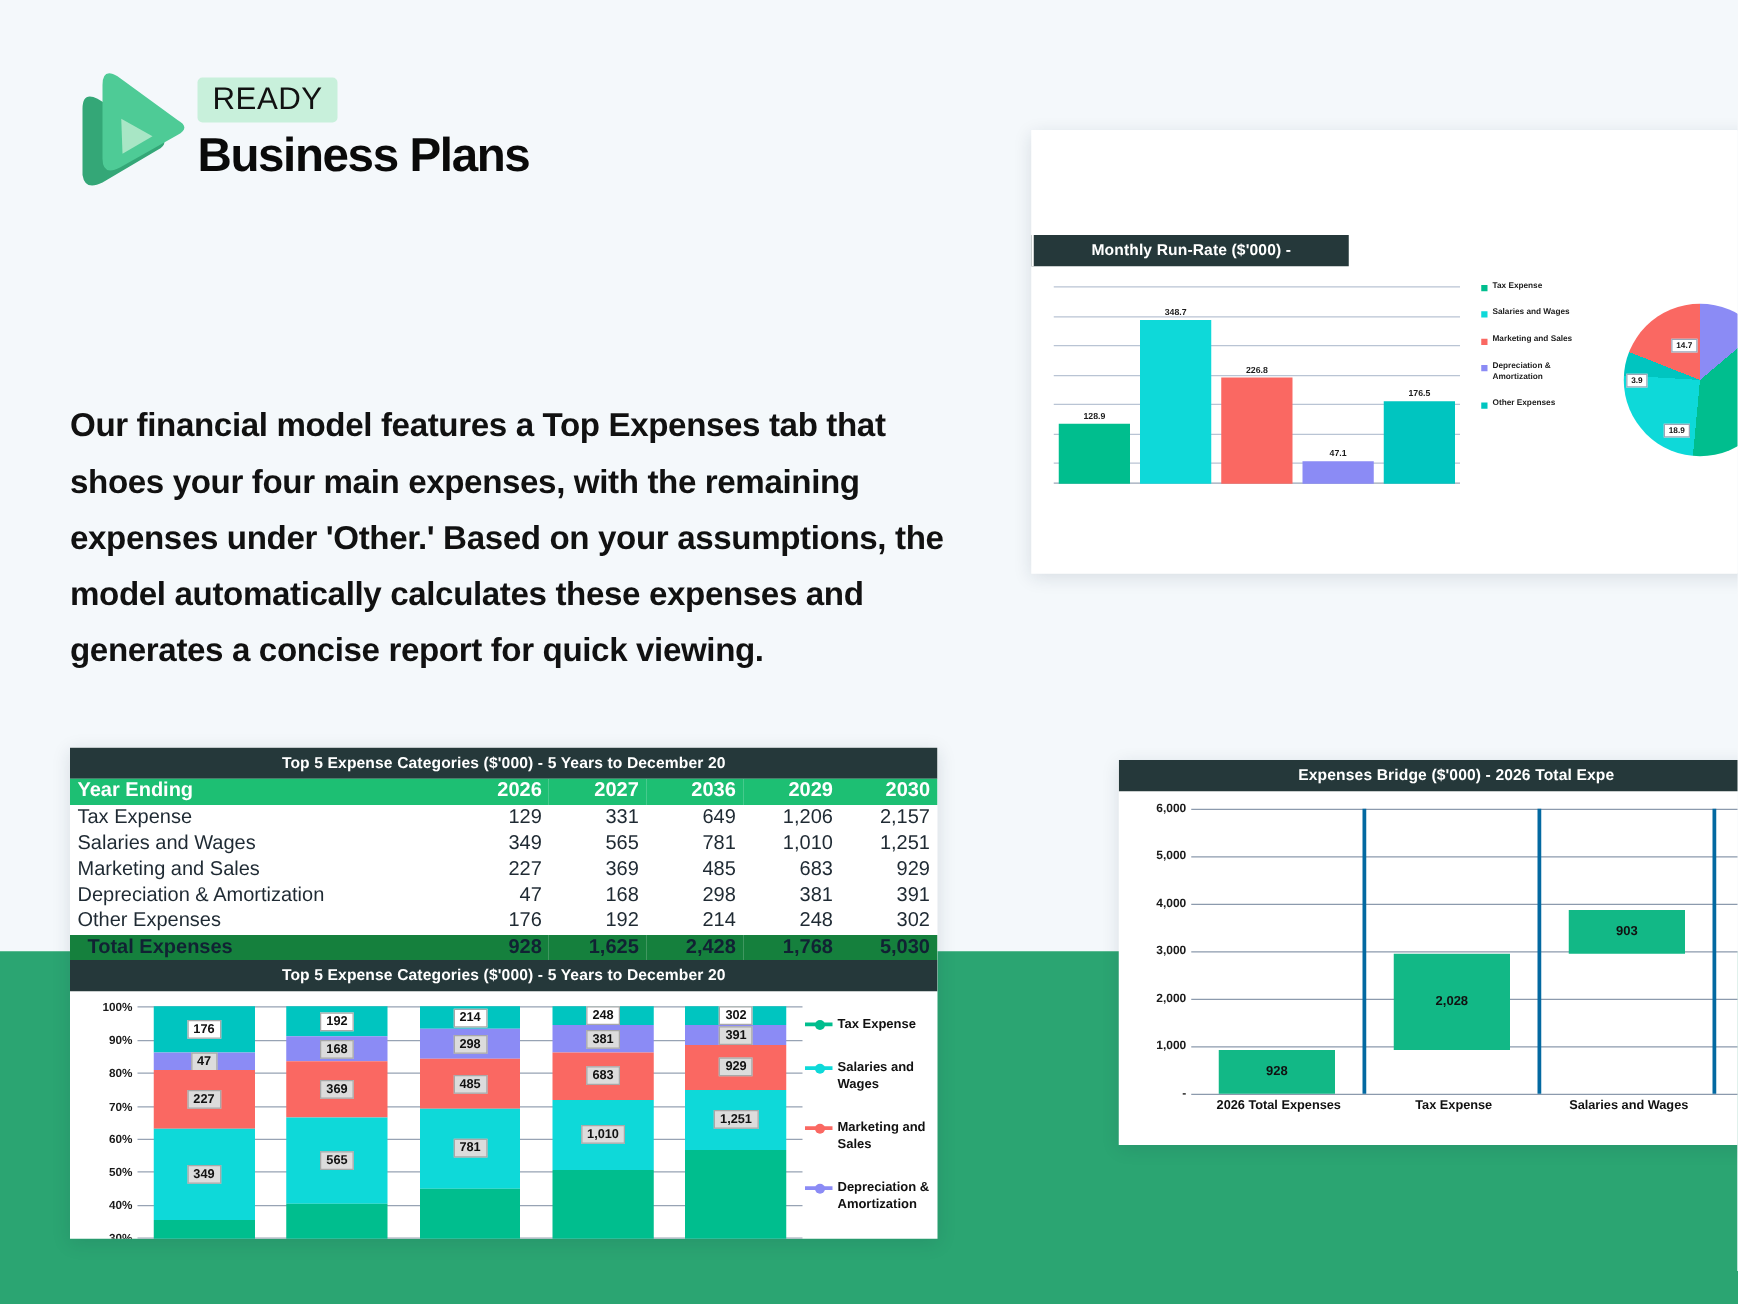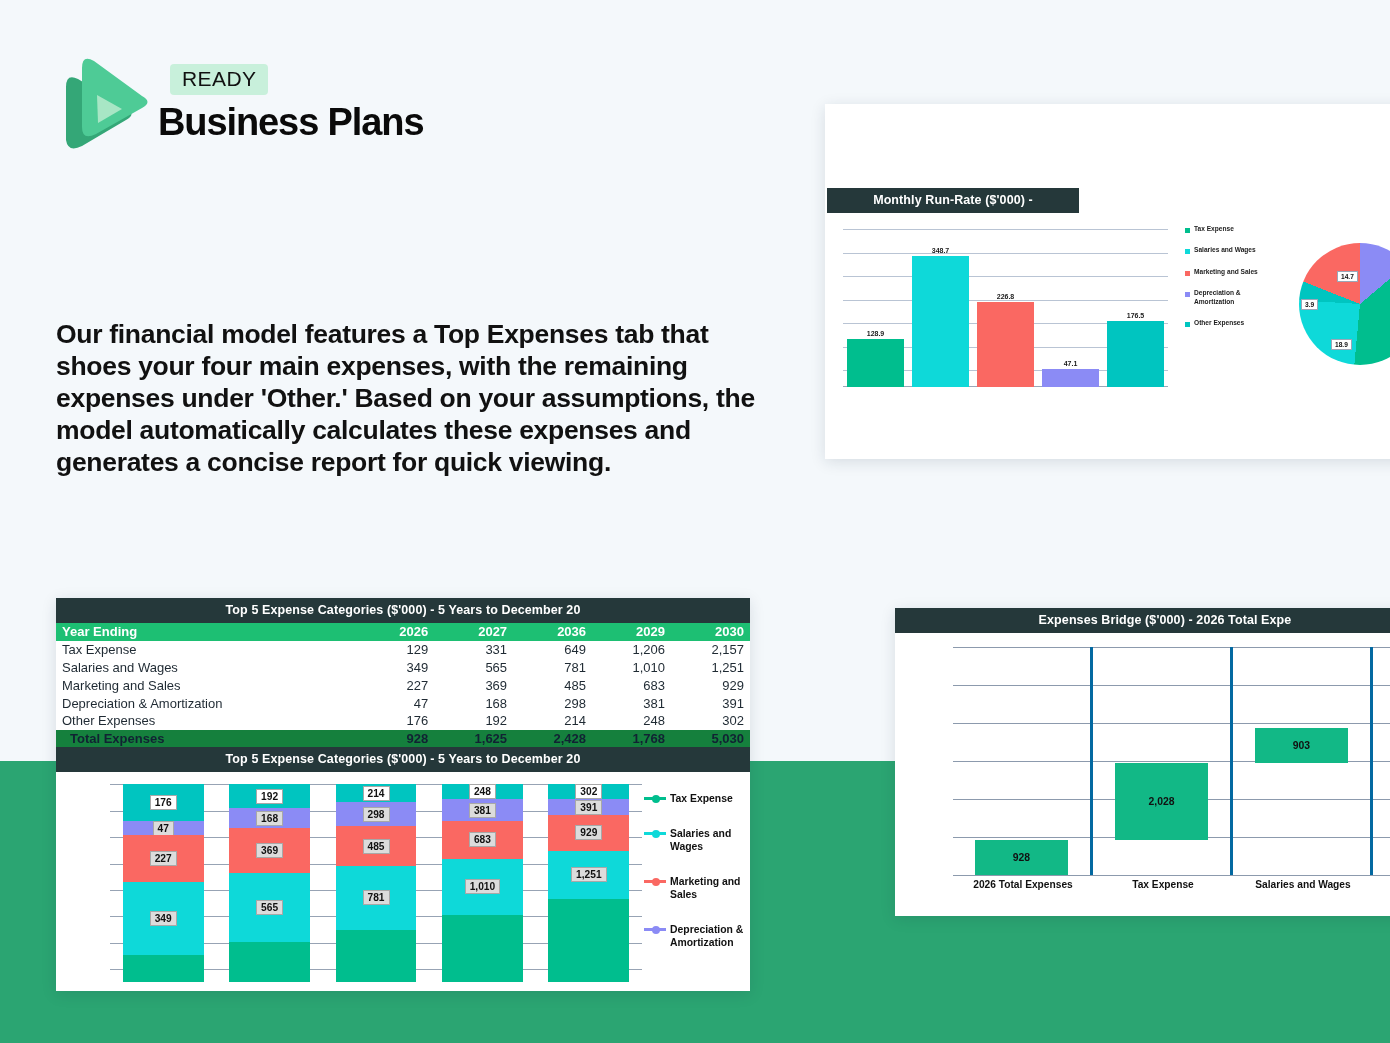--- a/index.html
+++ b/index.html
@@ -17,36 +17,36 @@
     background: #2ba572;
   }
 
   
   .logo-wrap { position: absolute; left: 56px; top: 54px; display: flex; align-items: center; }
   .logo-mark { position: relative; width: 92px; height: 100px; }
   .logo-mark svg { position: absolute; left: 0; top: 0; }
   .logo-text { margin-left: 10px; }
   .ready-badge {
     display: inline-block; background: #c8f0db; color: #111;
-    font-size: 21px; font-weight: 400; letter-spacing: .4px;
-    padding: 3px 12px 4px 12px; border-radius: 4px; margin-left: 12px;
+    font-size: 25px; font-weight: 400; letter-spacing: .4px;
+    padding: 3px 12px 4px 12px; border-radius: 4px;
   }
   .brand-name {
     font-size: 38px; font-weight: bold; color: #0a0a0a;
     letter-spacing: -1.1px; margin-top: 6px; white-space: nowrap;
   }
 
   
   .headline {
     position: absolute; left: 56px; top: 203px;
     font-size: 68px; font-weight: bold; color: #060606; letter-spacing: -2.2px;
   }
   .body-copy {
     position: absolute; left: 56px; top: 318px; width: 700px;
-    font-size: 26.5px; line-height: 32px; font-weight: bold;
+    font-size: 26.5px; line-height: 45px; font-weight: bold;
     color: #111; letter-spacing: -0.3px;
   }
 
   
   .card {
     position: absolute; background: #ffffff;
     box-shadow: 0 3px 14px rgba(20,40,60,.13);
     overflow: hidden;
   }
   .panel-title {
@@ -86,21 +86,21 @@
   .pie { position: absolute; left: 18px; top: 22px; width: 122px; height: 122px; border-radius: 50%; }
   .pie-lab {
     position: absolute; background: #fff; border: 1px solid #9aa7b8;
     font-size: 6.6px; font-weight: bold; color: #111; padding: 1px 3px; white-space: nowrap;
   }
 
   
   #card-bottomleft { left: 56px; top: 598px; width: 694px; height: 393px; }
 
   .table-block { padding: 0; }
-  table.expenses { width: 100%; border-collapse: collapse; font-size: 13px; border-radius: 14px; }
+  table.expenses { width: 100%; border-collapse: collapse; font-size: 16px; border-radius: 14px; }
   table.expenses th, table.expenses td { padding: 1.4px 6px; }
   table.expenses thead th { background: #1dbf73; color: #fff; font-weight: bold; text-align: right; }
   table.expenses thead th.lbl { text-align: left; }
   table.expenses tbody td { color: #1f2a33; text-align: right; }
   table.expenses tbody td.lbl { text-align: left; }
   table.expenses tr.total td { background: #15803d; color: #123; font-weight: bold; }
   table.expenses tr.total td.lbl { padding-left: 14px; }
 
   
   .stack-wrap { position: relative; height: 226px; }
@@ -294,20 +294,30 @@
               <td>1,625</td>
               <td>2,428</td>
               <td>1,768</td>
               <td>5,030</td>
             </tr>
           </tbody>
       </table>
     </div>
     <div class="panel-title">Top 5 Expense Categories ($'000) - 5 Years to December 20</div>
     <div class="stack-wrap">
+      <div class="axis-y" id="stack-axis">
+          <div style="top: 0px;">100%</div>
+          <div style="top: 26.4px;">90%</div>
+          <div style="top: 52.8px;">80%</div>
+          <div style="top: 79.2px;">70%</div>
+          <div style="top: 105.6px;">60%</div>
+          <div style="top: 132px;">50%</div>
+          <div style="top: 158.4px;">40%</div>
+          <div style="top: 184.8px;">30%</div>
+        </div>
       <div class="stack-plot" id="stack-plot">
           <div class="gline" style="top: 0px;"></div>
           <div class="gline" style="top: 26.4px;"></div>
           <div class="gline" style="top: 52.8px;"></div>
           <div class="gline" style="top: 79.2px;"></div>
           <div class="gline" style="top: 105.6px;"></div>
           <div class="gline" style="top: 132px;"></div>
           <div class="gline" style="top: 158.4px;"></div>
           <div class="gline" style="top: 184.8px;"></div>
           <div class="stack-cols">
@@ -415,20 +425,29 @@
             <div class="dash" style="background: rgb(139, 139, 245);"></div>
             <div class="lb">Depreciation &amp; Amortization</div>
           </div>
         </div>
     </div>
   </div>
 
   <div class="card" id="card-bottomright">
     <div class="panel-title">Expenses Bridge ($'000) - 2026 Total Expe</div>
     <div class="wf-body">
+      <div class="wf-axis" id="wf-axis">
+          <div style="top: 0px;">6,000</div>
+          <div style="top: 38px;">5,000</div>
+          <div style="top: 76px;">4,000</div>
+          <div style="top: 114px;">3,000</div>
+          <div style="top: 152px;">2,000</div>
+          <div style="top: 190px;">1,000</div>
+          <div style="top: 228px;">-</div>
+        </div>
       <div class="wf-plot" id="wf-plot">
           <div class="gline" style="top: 0px;"></div>
           <div class="gline" style="top: 38px;"></div>
           <div class="gline" style="top: 76px;"></div>
           <div class="gline" style="top: 114px;"></div>
           <div class="gline" style="top: 152px;"></div>
           <div class="gline" style="top: 190px;"></div>
           <div class="gline" style="top: 228px;"></div>
           <div class="wf-cols">
             <div class="wf-col">

